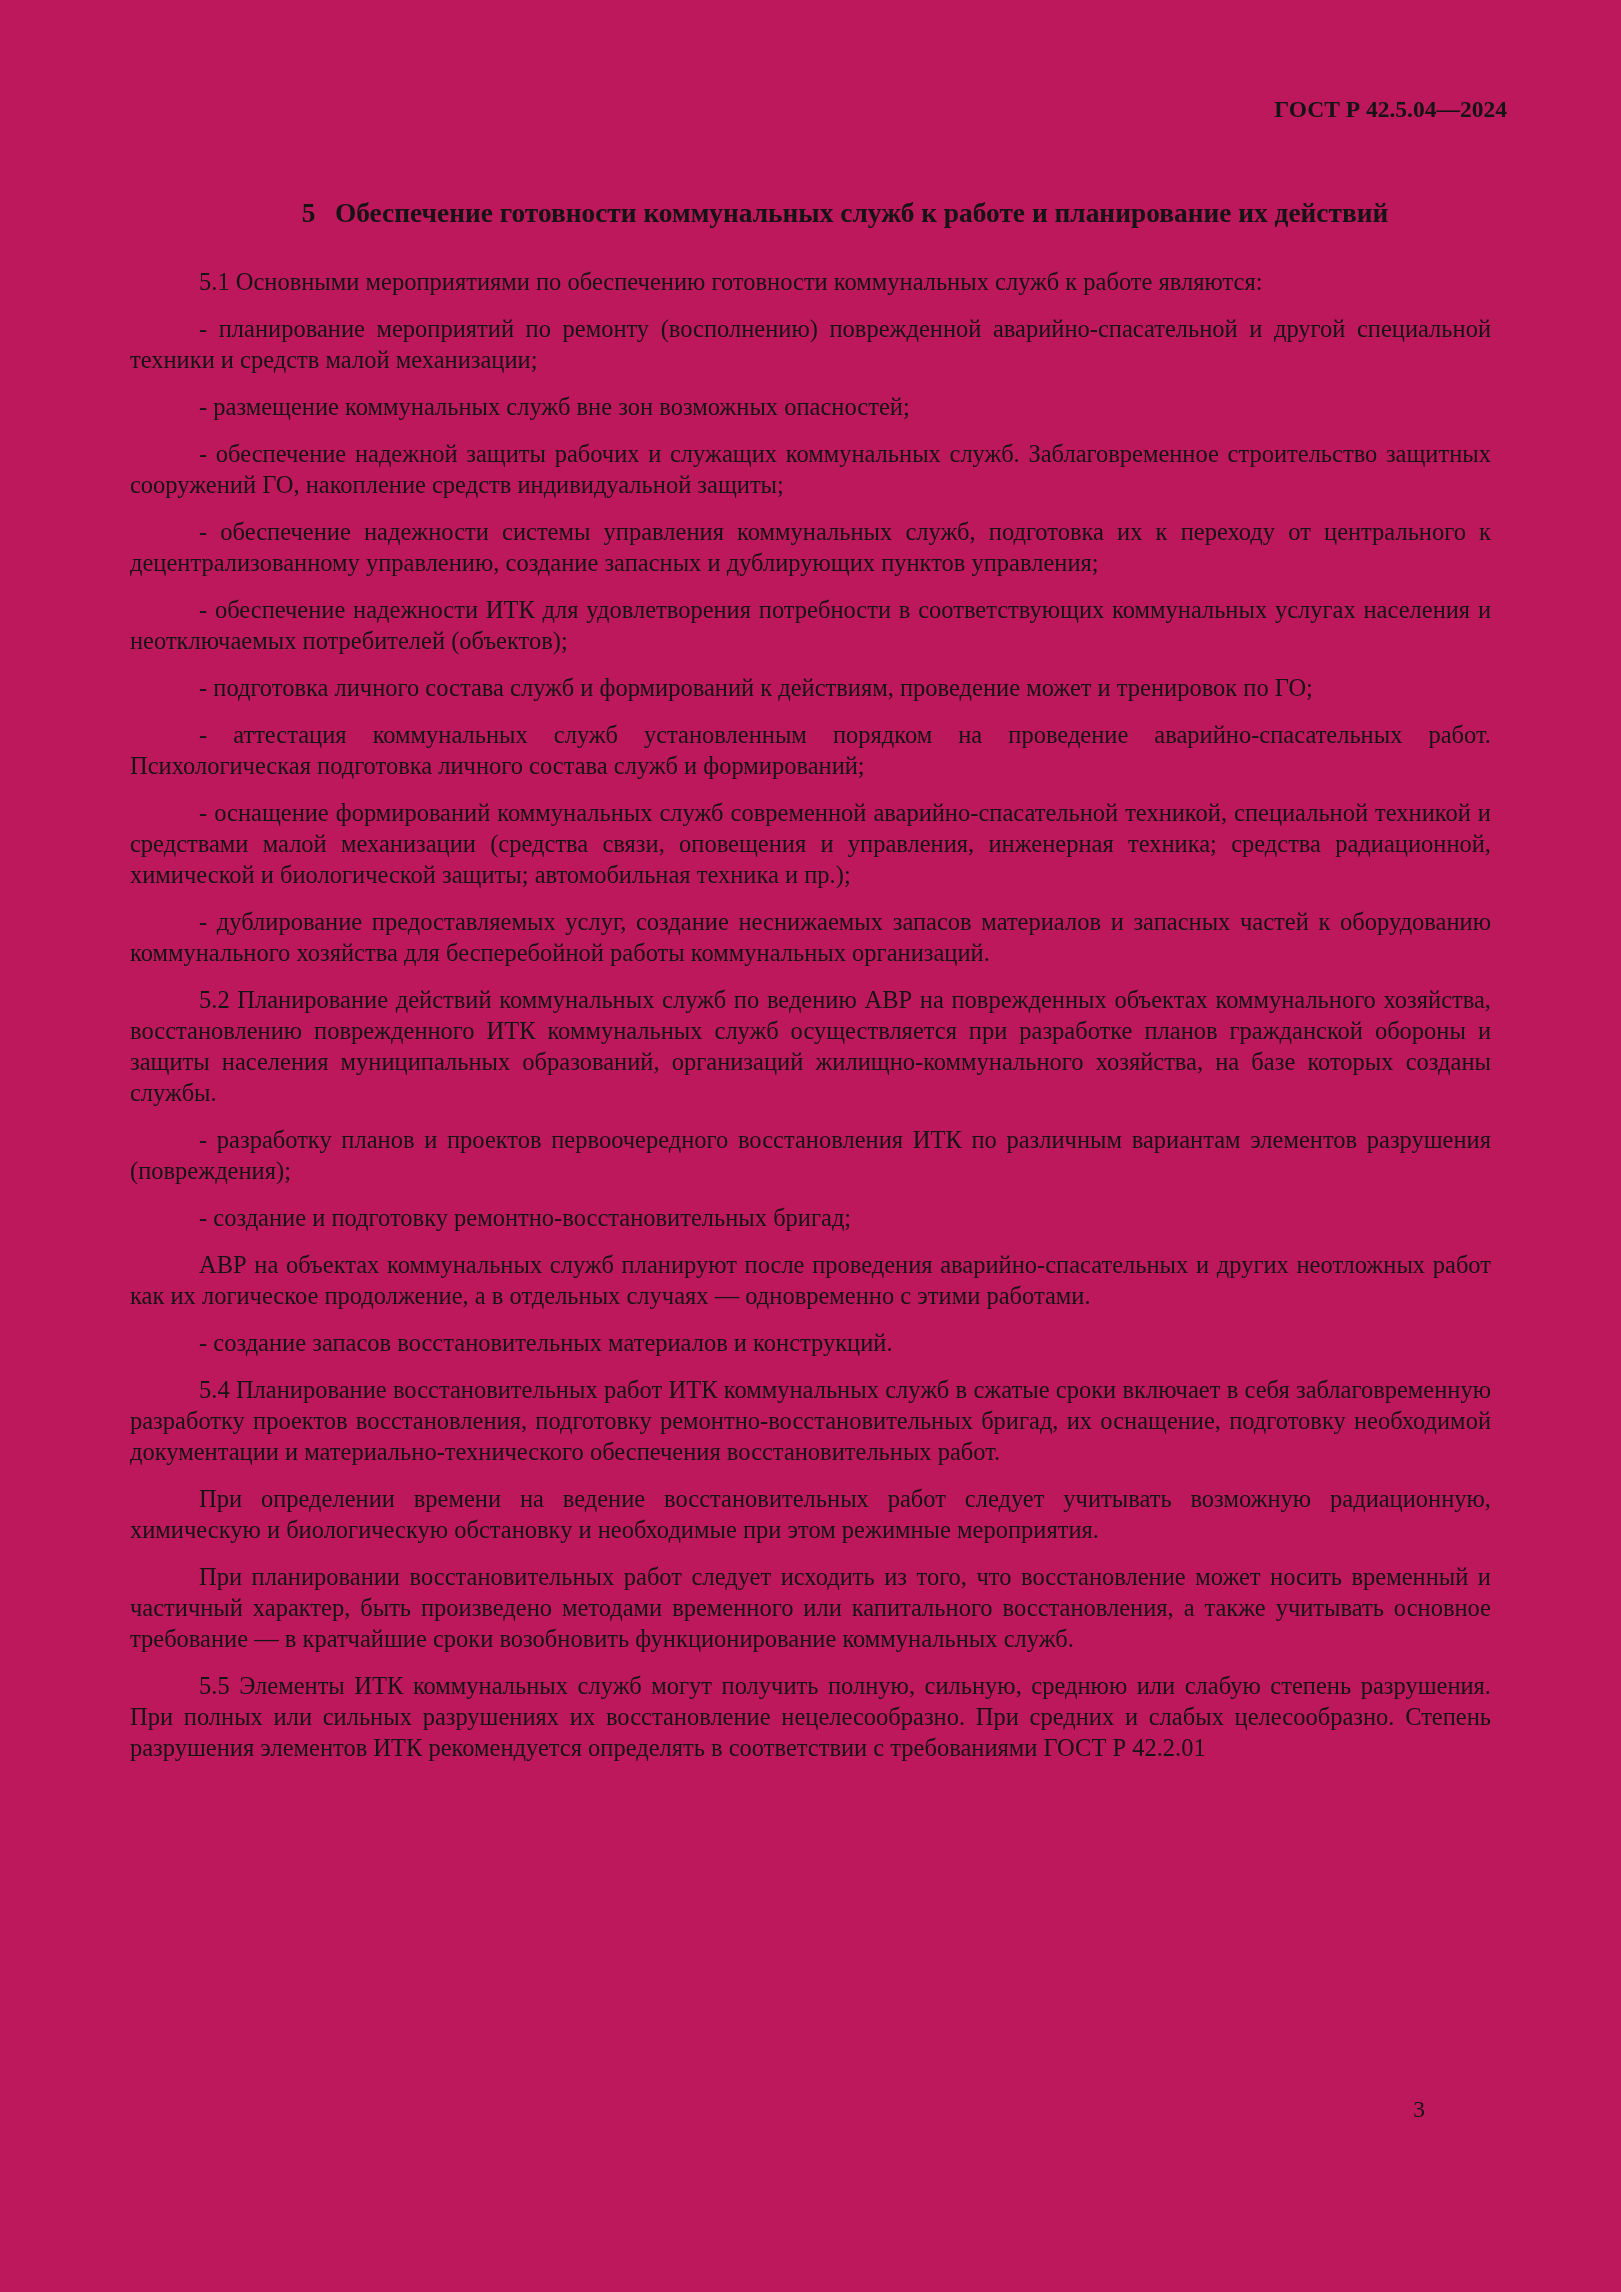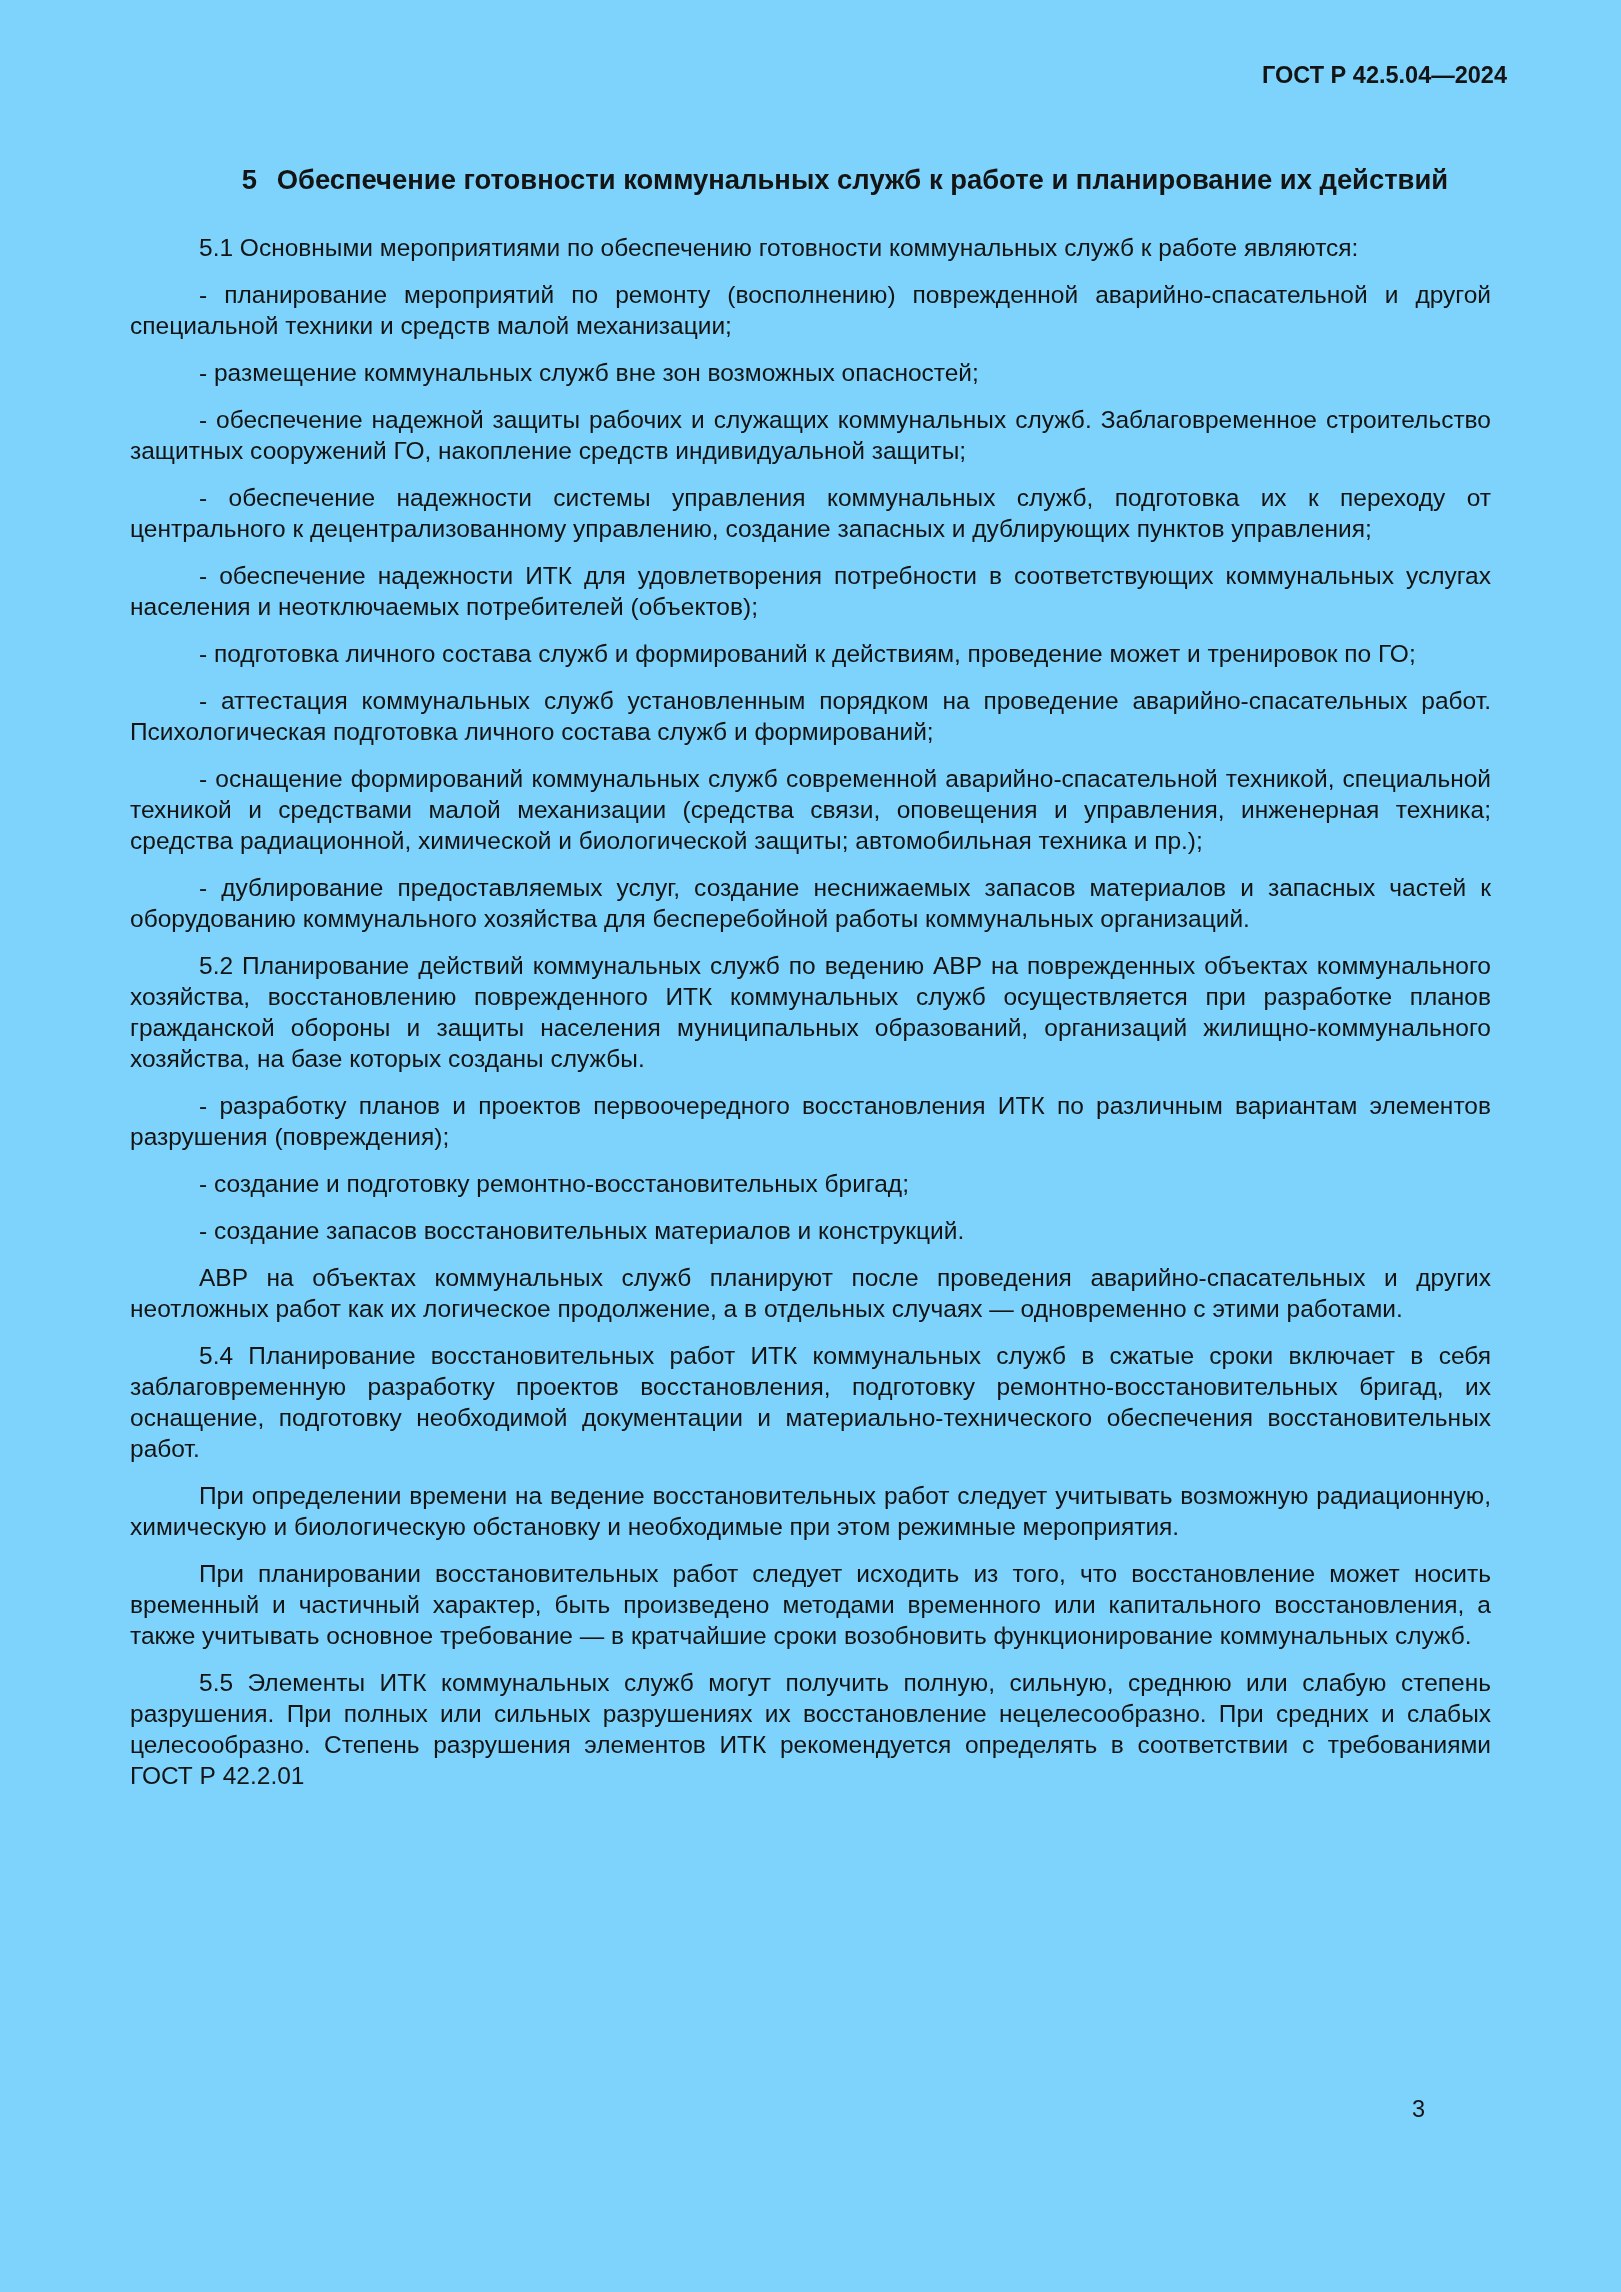--- a/index.html
+++ b/index.html
@@ -11,22 +11,23 @@
     width: 1621px;
     height: 2293px;
     position: relative;
     font-family: "Liberation Sans", sans-serif;
     color: #141414;
   }
   .page {
     position: absolute;
     inset: 0;
     box-sizing: border-box;
-    padding: 62px 114px 0 114px;
-    background: #7dd3fc;
+    padding: 96px 114px 0 114px;
+    background: #be185d;
+    font-family: Liberation Serif, serif;
   }
   .doc-header {
     text-align: right;
     font-weight: bold;
     font-size: 23.5px;
     line-height: 27.4px;
   }
   .section-heading {
     margin: 71px 0 33px 0;
     padding-left: 69px;
@@ -74,22 +75,22 @@
       <p>- обеспечение надежной защиты рабочих и служащих коммунальных служб. Заблаговременное строительство защитных сооружений ГО, накопление средств индивидуальной защиты;</p>
       <p>- обеспечение надежности системы управления коммунальных служб, подготовка их к переходу от центрального к децентрализованному управлению, создание запасных и дублирующих пунктов управления;</p>
       <p>- обеспечение надежности ИТК для удовлетворения потребности в соответствующих коммунальных услугах населения и неотключаемых потребителей (объектов);</p>
       <p>- подготовка личного состава служб и формирований к действиям, проведение может и тренировок по ГО;</p>
       <p>- аттестация коммунальных служб установленным порядком на проведение аварийно-спасательных работ. Психологическая подготовка личного состава служб и формирований;</p>
       <p>- оснащение формирований коммунальных служб современной аварийно-спасательной техникой, специальной техникой и средствами малой механизации (средства связи, оповещения и управления, инженерная техника; средства радиационной, химической и биологической защиты; автомобильная техника и пр.);</p>
       <p>- дублирование предоставляемых услуг, создание неснижаемых запасов материалов и запасных частей к оборудованию коммунального хозяйства для бесперебойной работы коммунальных организаций.</p>
       <p>5.2 Планирование действий коммунальных служб по ведению АВР на поврежденных объектах коммунального хозяйства, восстановлению поврежденного ИТК коммунальных служб осуществляется при разработке планов гражданской обороны и защиты населения муниципальных образований, организаций жилищно-коммунального хозяйства, на базе которых созданы службы.</p>
       <p>- разработку планов и проектов первоочередного восстановления ИТК по различным вариантам элементов разрушения (повреждения);</p>
       <p>- создание и подготовку ремонтно-восстановительных бригад;</p>
+      <p>АВР на объектах коммунальных служб планируют после проведения аварийно-спасательных и других неотложных работ как их логическое продолжение, а в отдельных случаях — одновременно с этими работами.</p>
       <p>- создание запасов восстановительных материалов и конструкций.</p>
-      <p>АВР на объектах коммунальных служб планируют после проведения аварийно-спасательных и других неотложных работ как их логическое продолжение, а в отдельных случаях — одновременно с этими работами.</p>
       <p>5.4 Планирование восстановительных работ ИТК коммунальных служб в сжатые сроки включает в себя заблаговременную разработку проектов восстановления, подготовку ремонтно-восстановительных бригад, их оснащение, подготовку необходимой документации и материально-технического обеспечения восстановительных работ.</p>
       <p>При определении времени на ведение восстановительных работ следует учитывать возможную радиационную, химическую и биологическую обстановку и необходимые при этом режимные мероприятия.</p>
       <p>При планировании восстановительных работ следует исходить из того, что восстановление может носить временный и частичный характер, быть произведено методами временного или капитального восстановления, а также учитывать основное требование — в кратчайшие сроки возобновить функционирование коммунальных служб.</p>
       <p>5.5 Элементы ИТК коммунальных служб могут получить полную, сильную, среднюю или слабую степень разрушения. При полных или сильных разрушениях их восстановление нецелесообразно. При средних и слабых целесообразно. Степень разрушения элементов ИТК рекомендуется определять в соответствии с требованиями ГОСТ Р 42.2.01</p>
     </div>
 
   <div class="page-number">3</div>
 
 </div>
 

